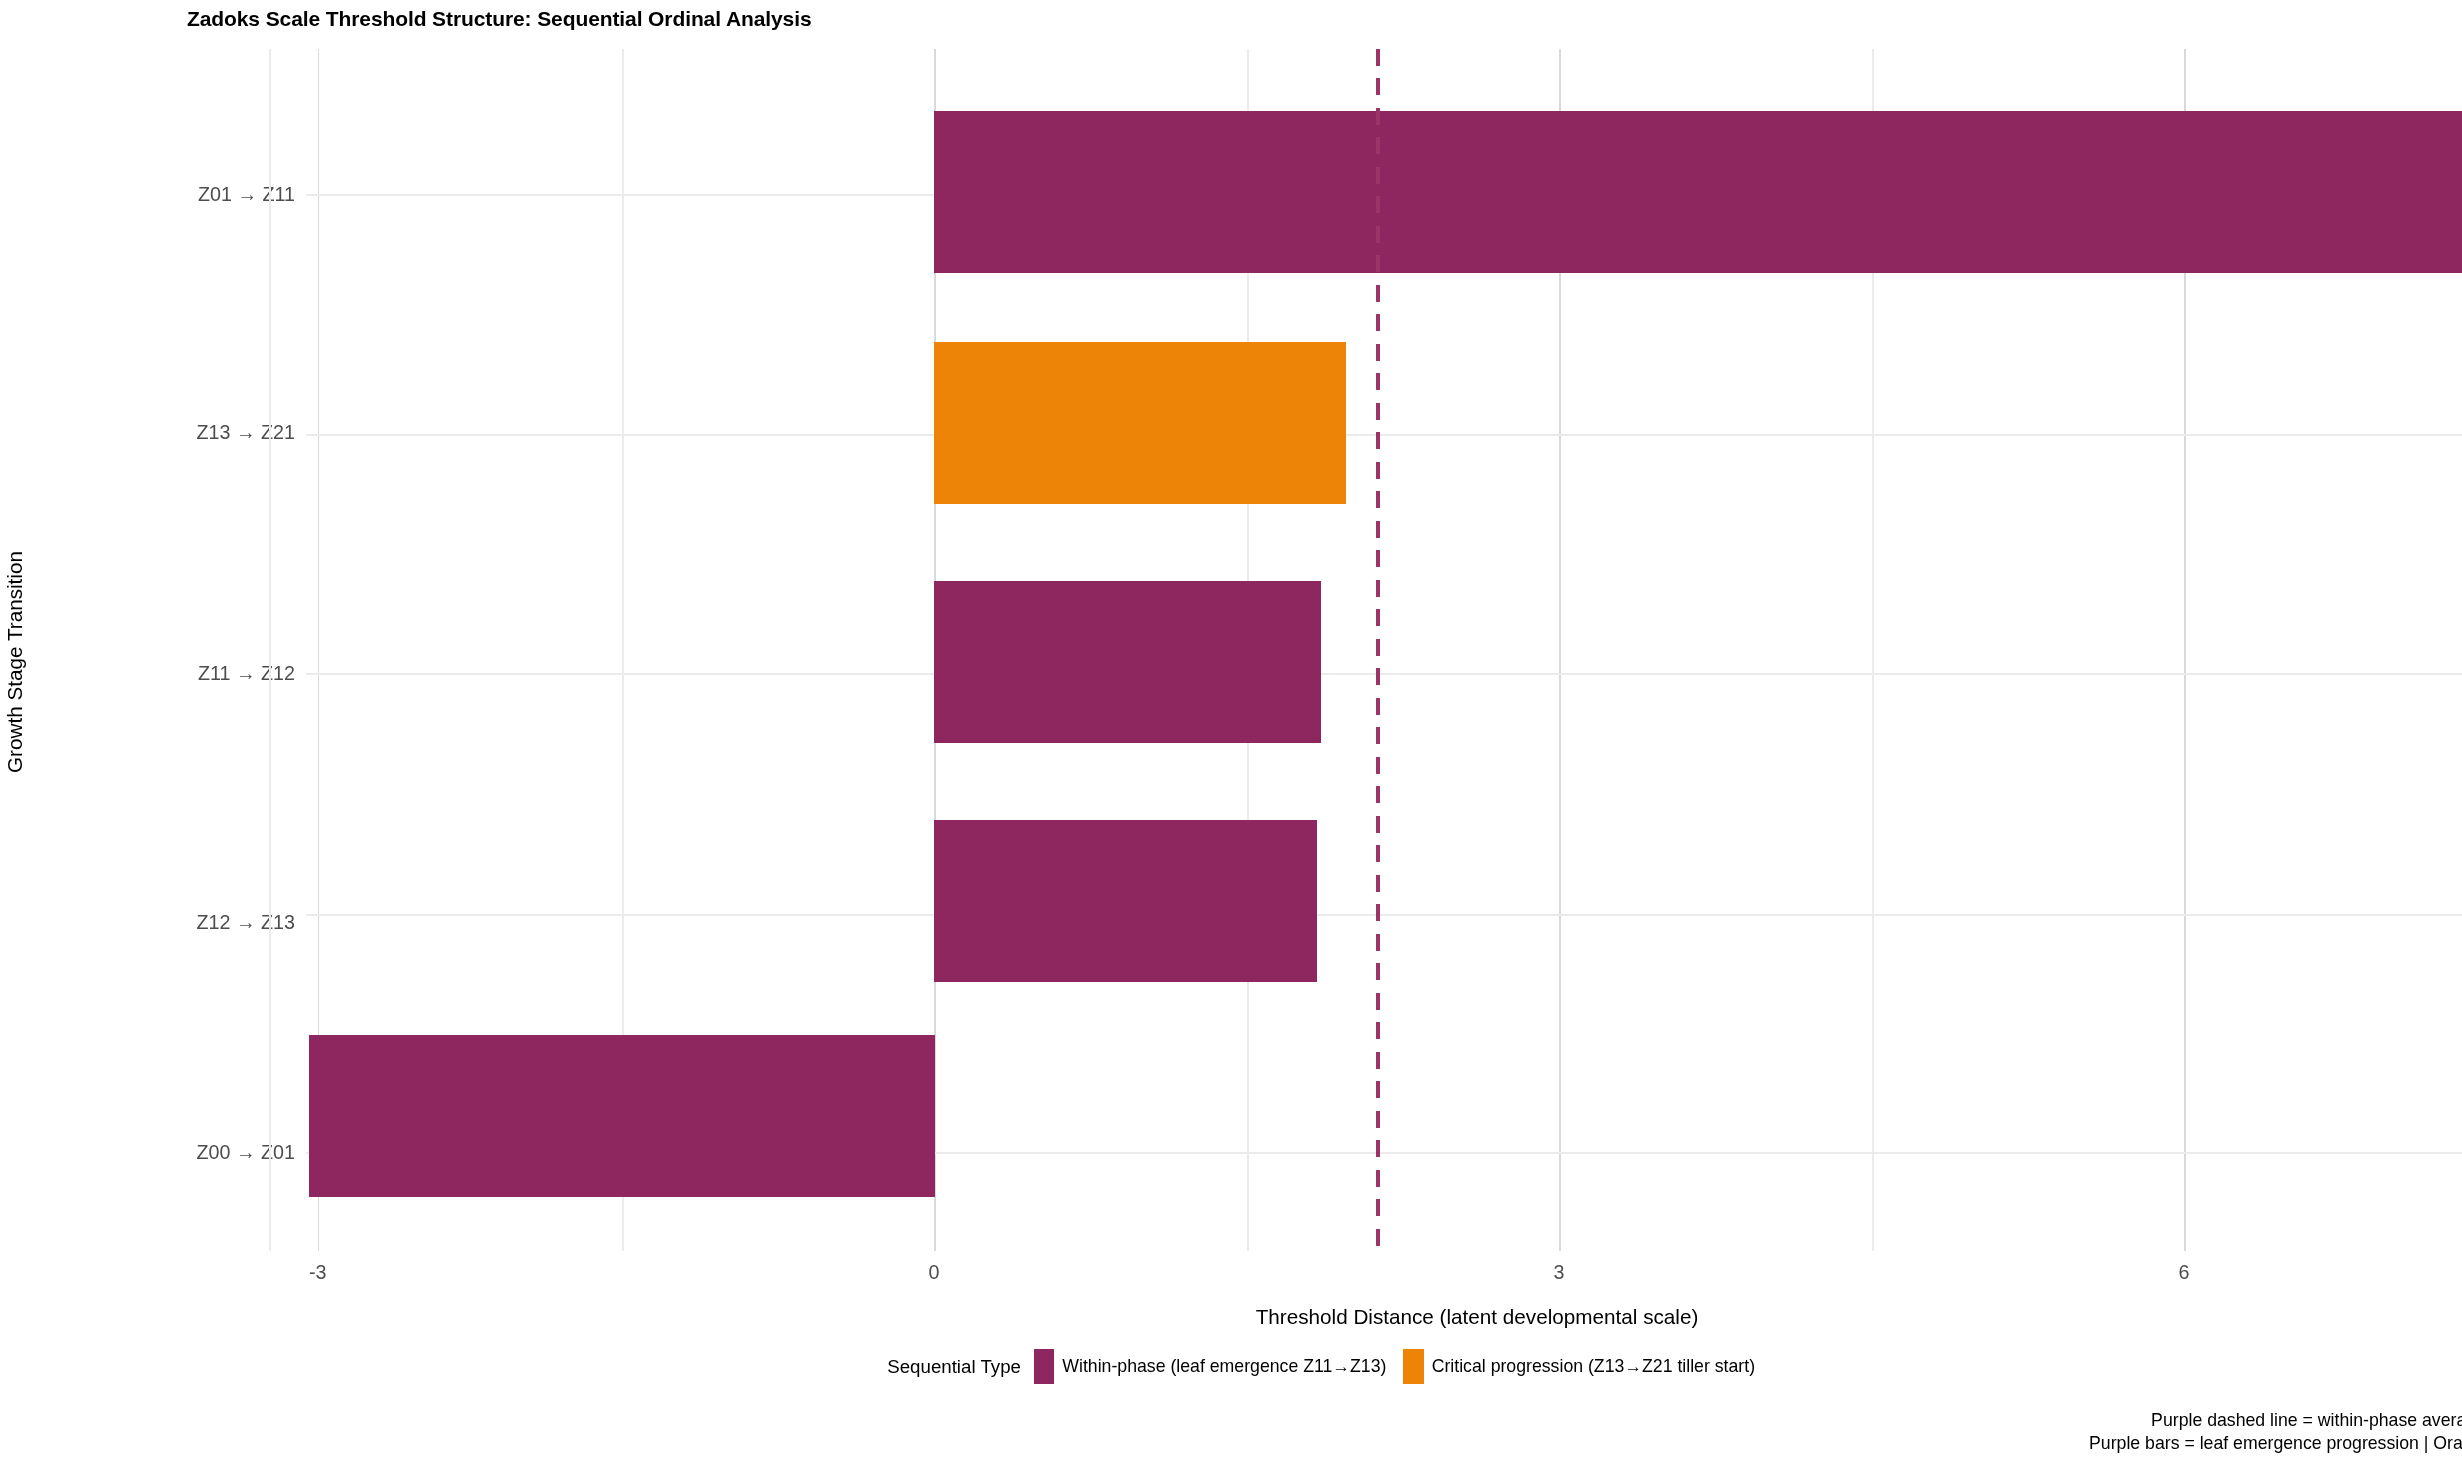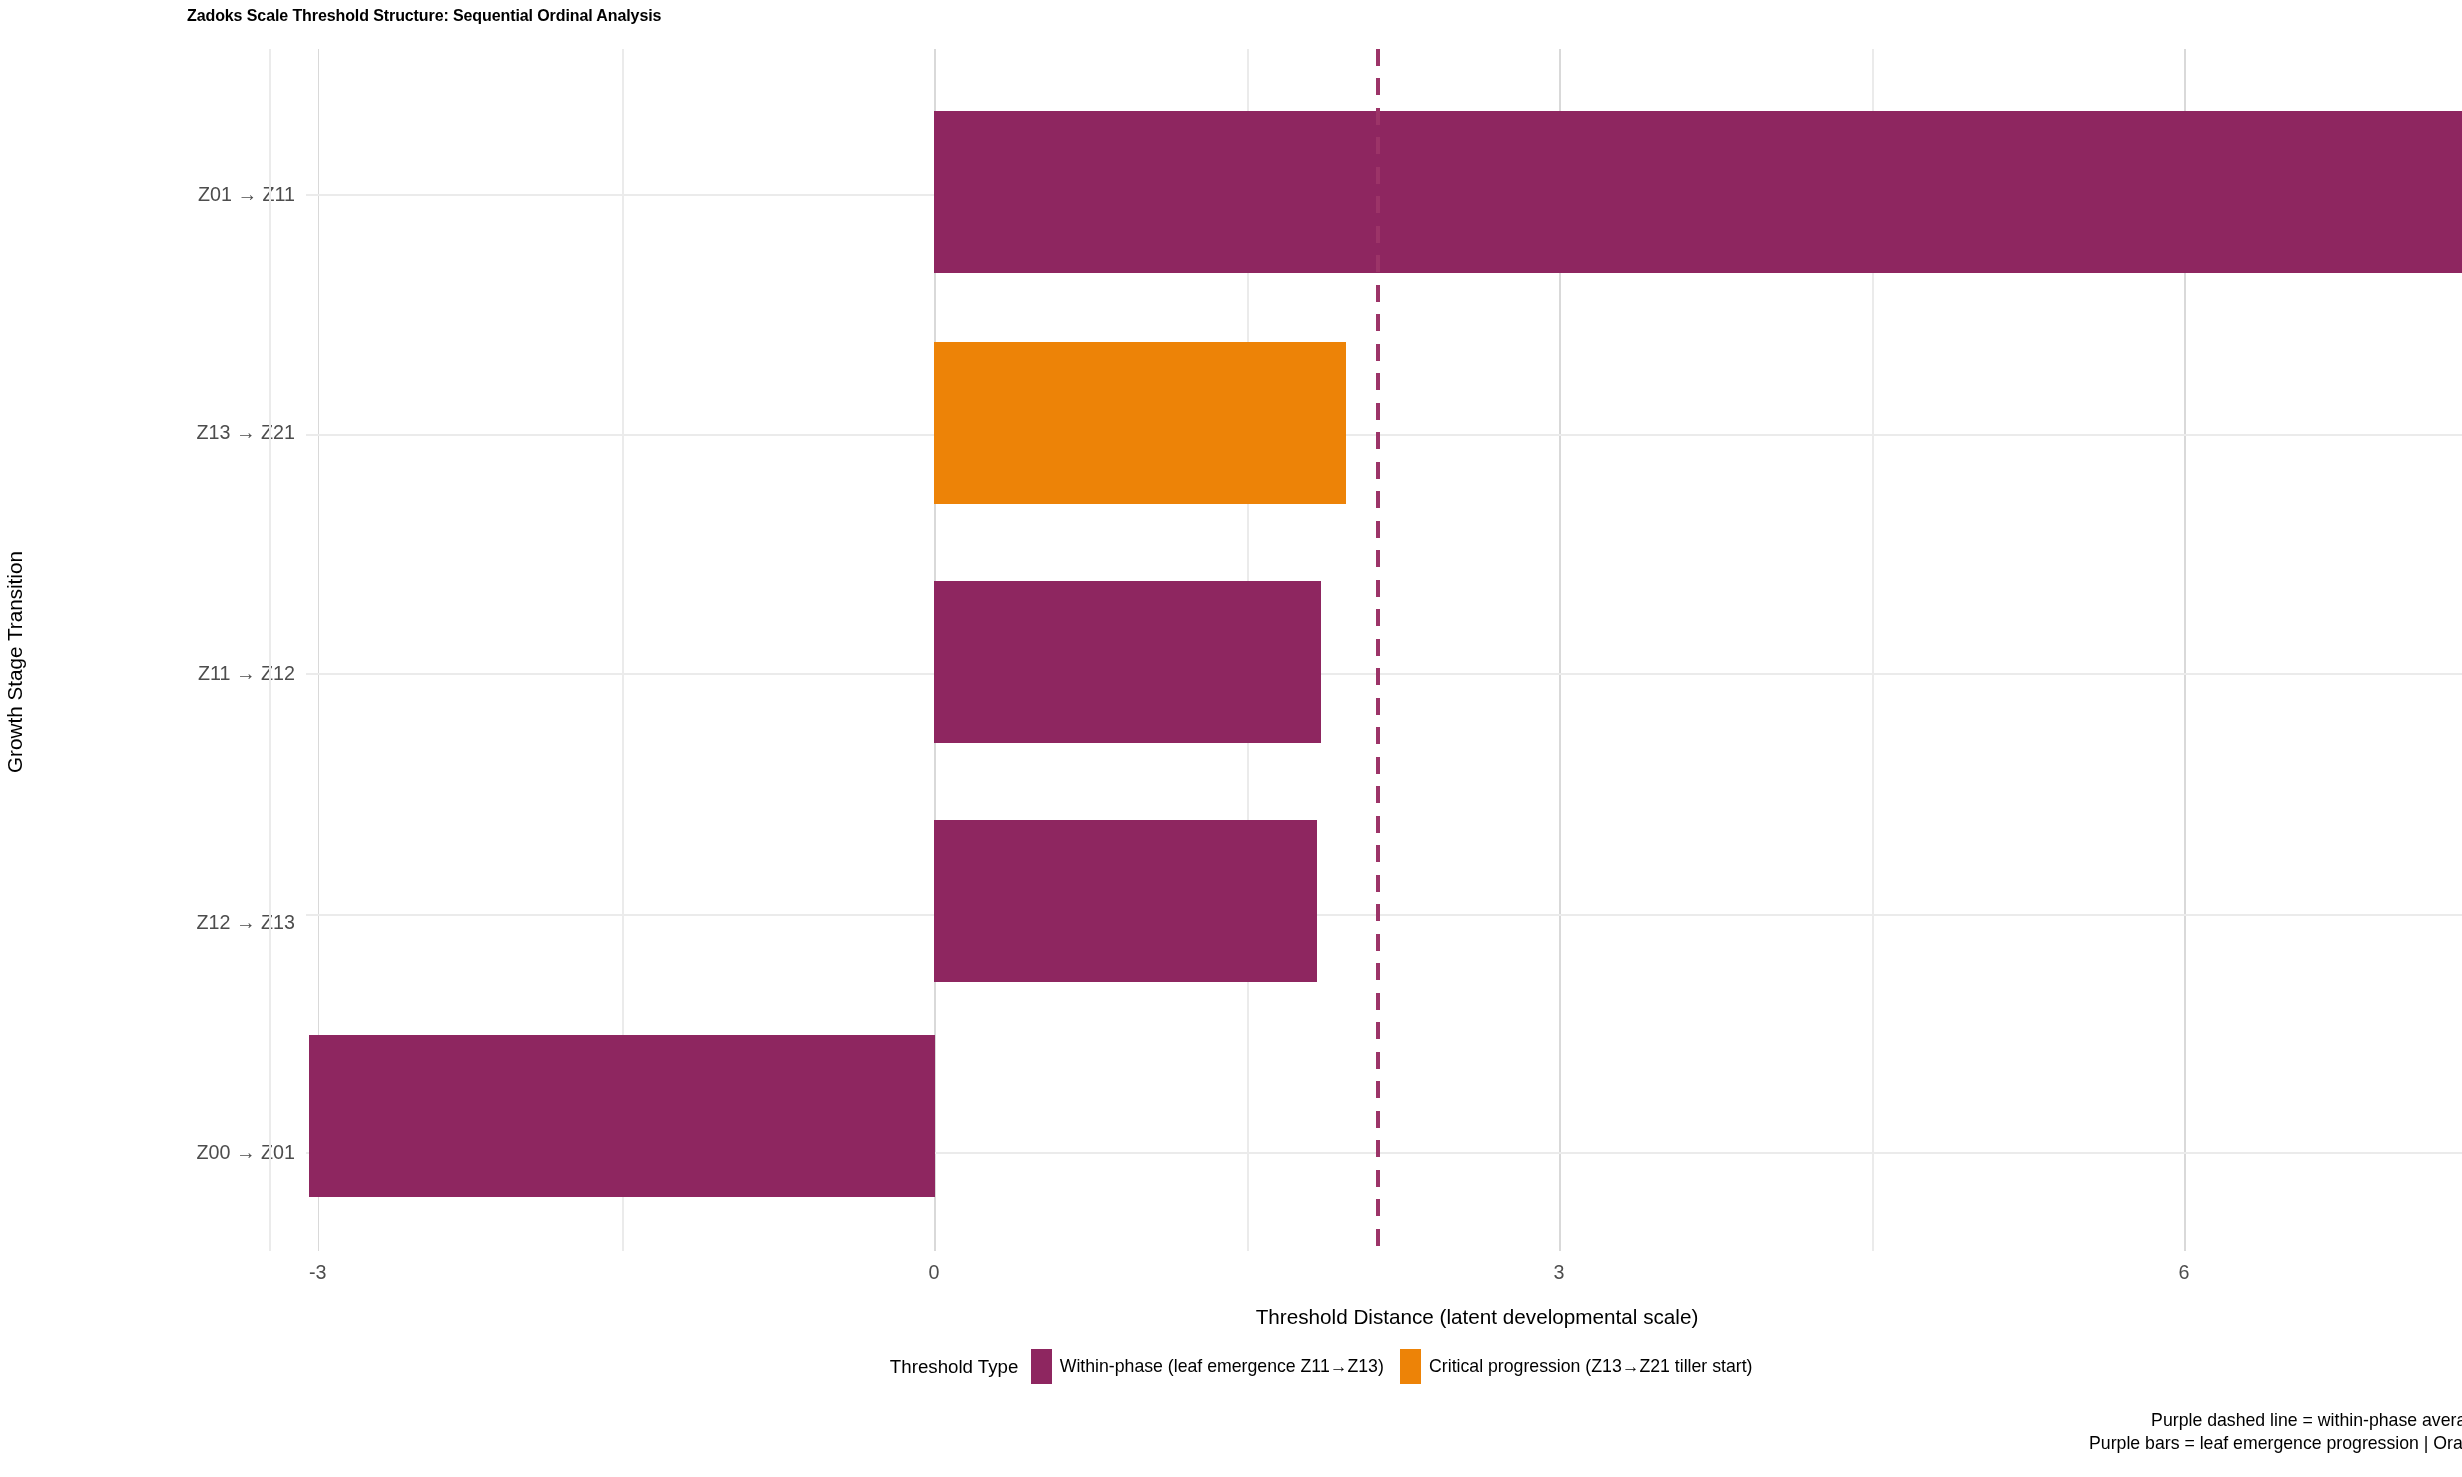--- a/index.html
+++ b/index.html
@@ -3,21 +3,21 @@
 <meta charset="utf-8">
 <style>
   html,body{margin:0;padding:0;background:#ffffff;}
   body{width:2659px;height:1477px;font-family:"Liberation Sans",sans-serif;color:#000;overflow:hidden;}
 
   #root{position:relative;width:2659px;height:1477px;background:#ffffff;}
 
   
   #chart-title{
     position:absolute;left:187px;top:6.9px;
-    font-size:16px;font-weight:bold;color:#000;
+    font-size:21px;font-weight:bold;color:#000;
     letter-spacing:-0.1px;white-space:nowrap;
   }
 
   
   #panel{
     position:absolute;left:306px;top:49px;
     width:2342px;height:1202px;
     background:#ffffff;
   }
 
@@ -129,21 +129,21 @@
     <div class="xtick" style="left:11.8px;">-3</div>
     <div class="xtick" style="left:628px;">0</div>
     <div class="xtick" style="left:1253px;">3</div>
     <div class="xtick" style="left:1878px;">6</div>
   </div>
 
   <div id="xaxis-title">Threshold Distance (latent developmental scale)</div>
   <div id="yaxis-title">Growth Stage Transition</div>
 
   <div id="legend">
-    <span id="legend-title">Threshold Type</span>
+    <span id="legend-title">Sequential Type</span>
 
     <span class="legend-item">
       <span class="legend-key" style="background:#8E2660;"></span>
       <span class="legend-label">Within-phase (leaf emergence Z11→Z13)</span>
     </span>
 
     <span class="legend-item">
       <span class="legend-key" style="background:#ED8307;"></span>
       <span class="legend-label">Critical progression (Z13→Z21 tiller start)</span>
     </span>

